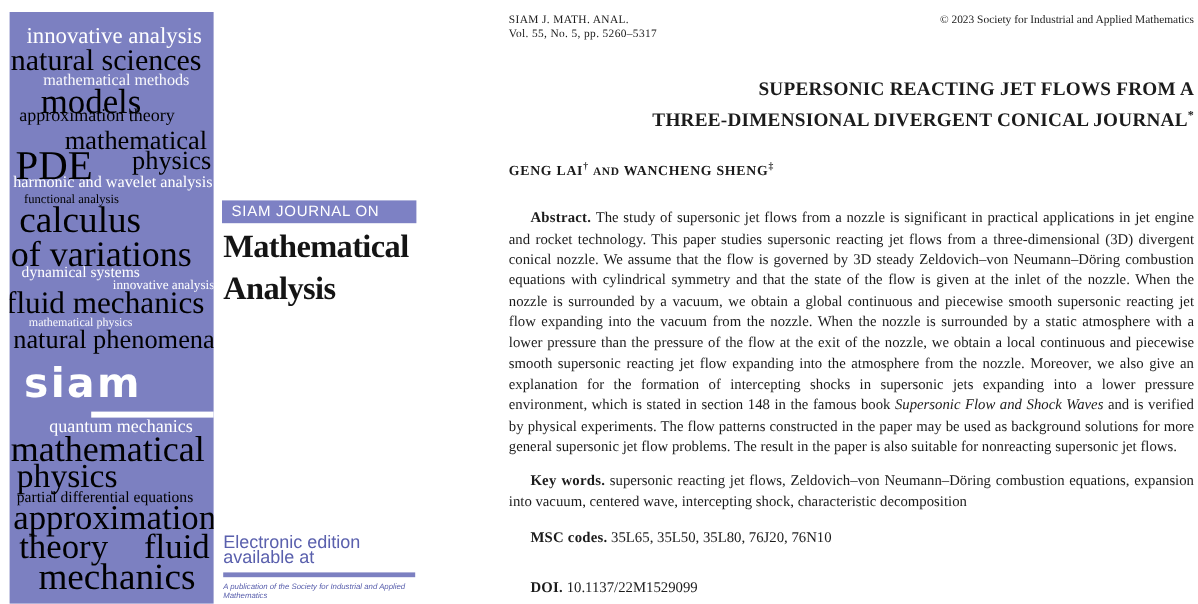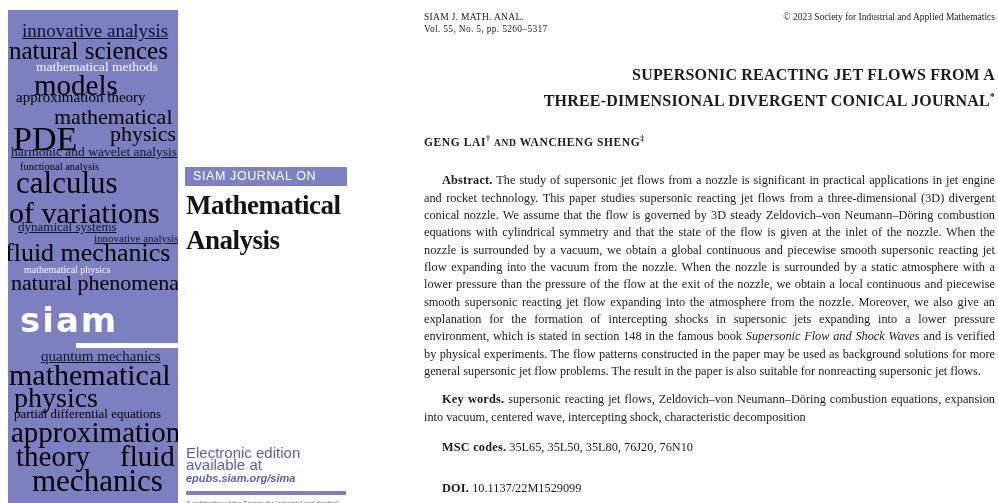--- a/index.html
+++ b/index.html
@@ -6,21 +6,21 @@
   body{width:998px;height:503px;position:relative;overflow:hidden;
        font-family:"Liberation Serif",serif;color:#1b1b1b;}
 
   
   .cover{position:absolute;left:0;top:0;width:420px;height:503px;background:#ffffff;}
   .purple-col{position:absolute;left:8px;top:10px;width:170px;height:493px;
               background:#7c80c1;overflow:hidden;}
   .cw{position:absolute;font-family:"Liberation Serif",serif;white-space:nowrap;line-height:1;}
   .c-white{color:#f8f8fc;}
   .c-bright{color:#000000;}
-  .c-light{color:#0f172a;text-decoration:underline;}
+  .c-light{color:#ffffff;}
   .c-faint{color:#000000;}
   .cw0{left:14px;top:11px;font-size:19px;}
   .cw1{left:1px;top:28px;font-size:25px;}
   .cw2{left:28px;top:50px;font-size:13.5px;}
   .cw3{left:26px;top:61px;font-size:29px;}
   .cw4{left:8px;top:80px;font-size:15px;}
   .cw5{left:46px;top:96px;font-size:22px;}
   .cw6{left:5px;top:112px;font-size:34px;}
   .cw7{left:102px;top:113px;font-size:22px;}
   .cw8{left:3px;top:135px;font-size:13.5px;}
@@ -117,21 +117,20 @@
   <div class="journal-band">
     <span>SIAM JOURNAL ON</span>
   </div>
   <div class="journal-title">
     <div>Mathematical</div>
     <div>Analysis</div>
   </div>
 
   <div class="electronic">
     <div class="e1">Electronic edition available at</div>
-    <div class="e2">epubs.siam.org/sima</div>
     <div class="ebar"></div>
     <div class="e3">A publication of the Society for Industrial and Applied Mathematics</div>
   </div>
 </div>
 
 <div class="paper">
 
   <div class="paper-header">
     <div class="ph-left">
       <div>SIAM J. MATH. ANAL.</div>

